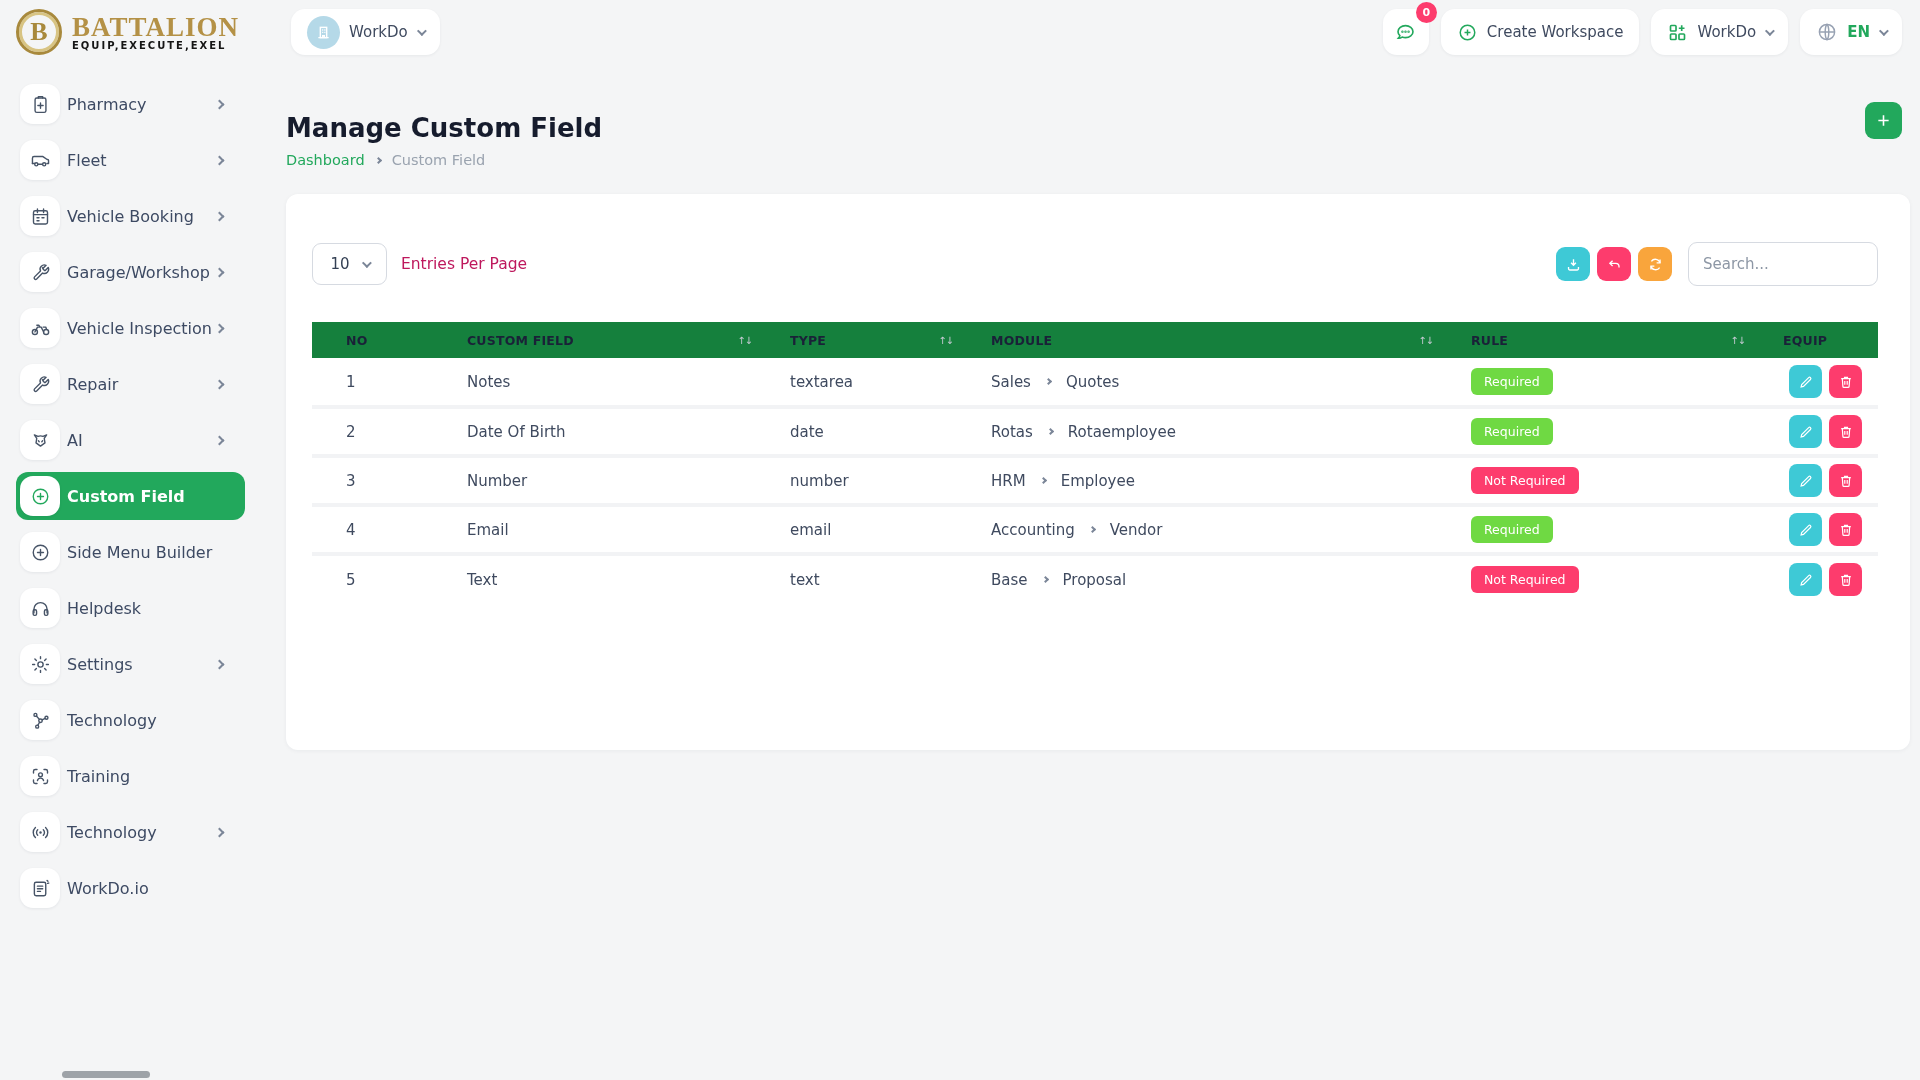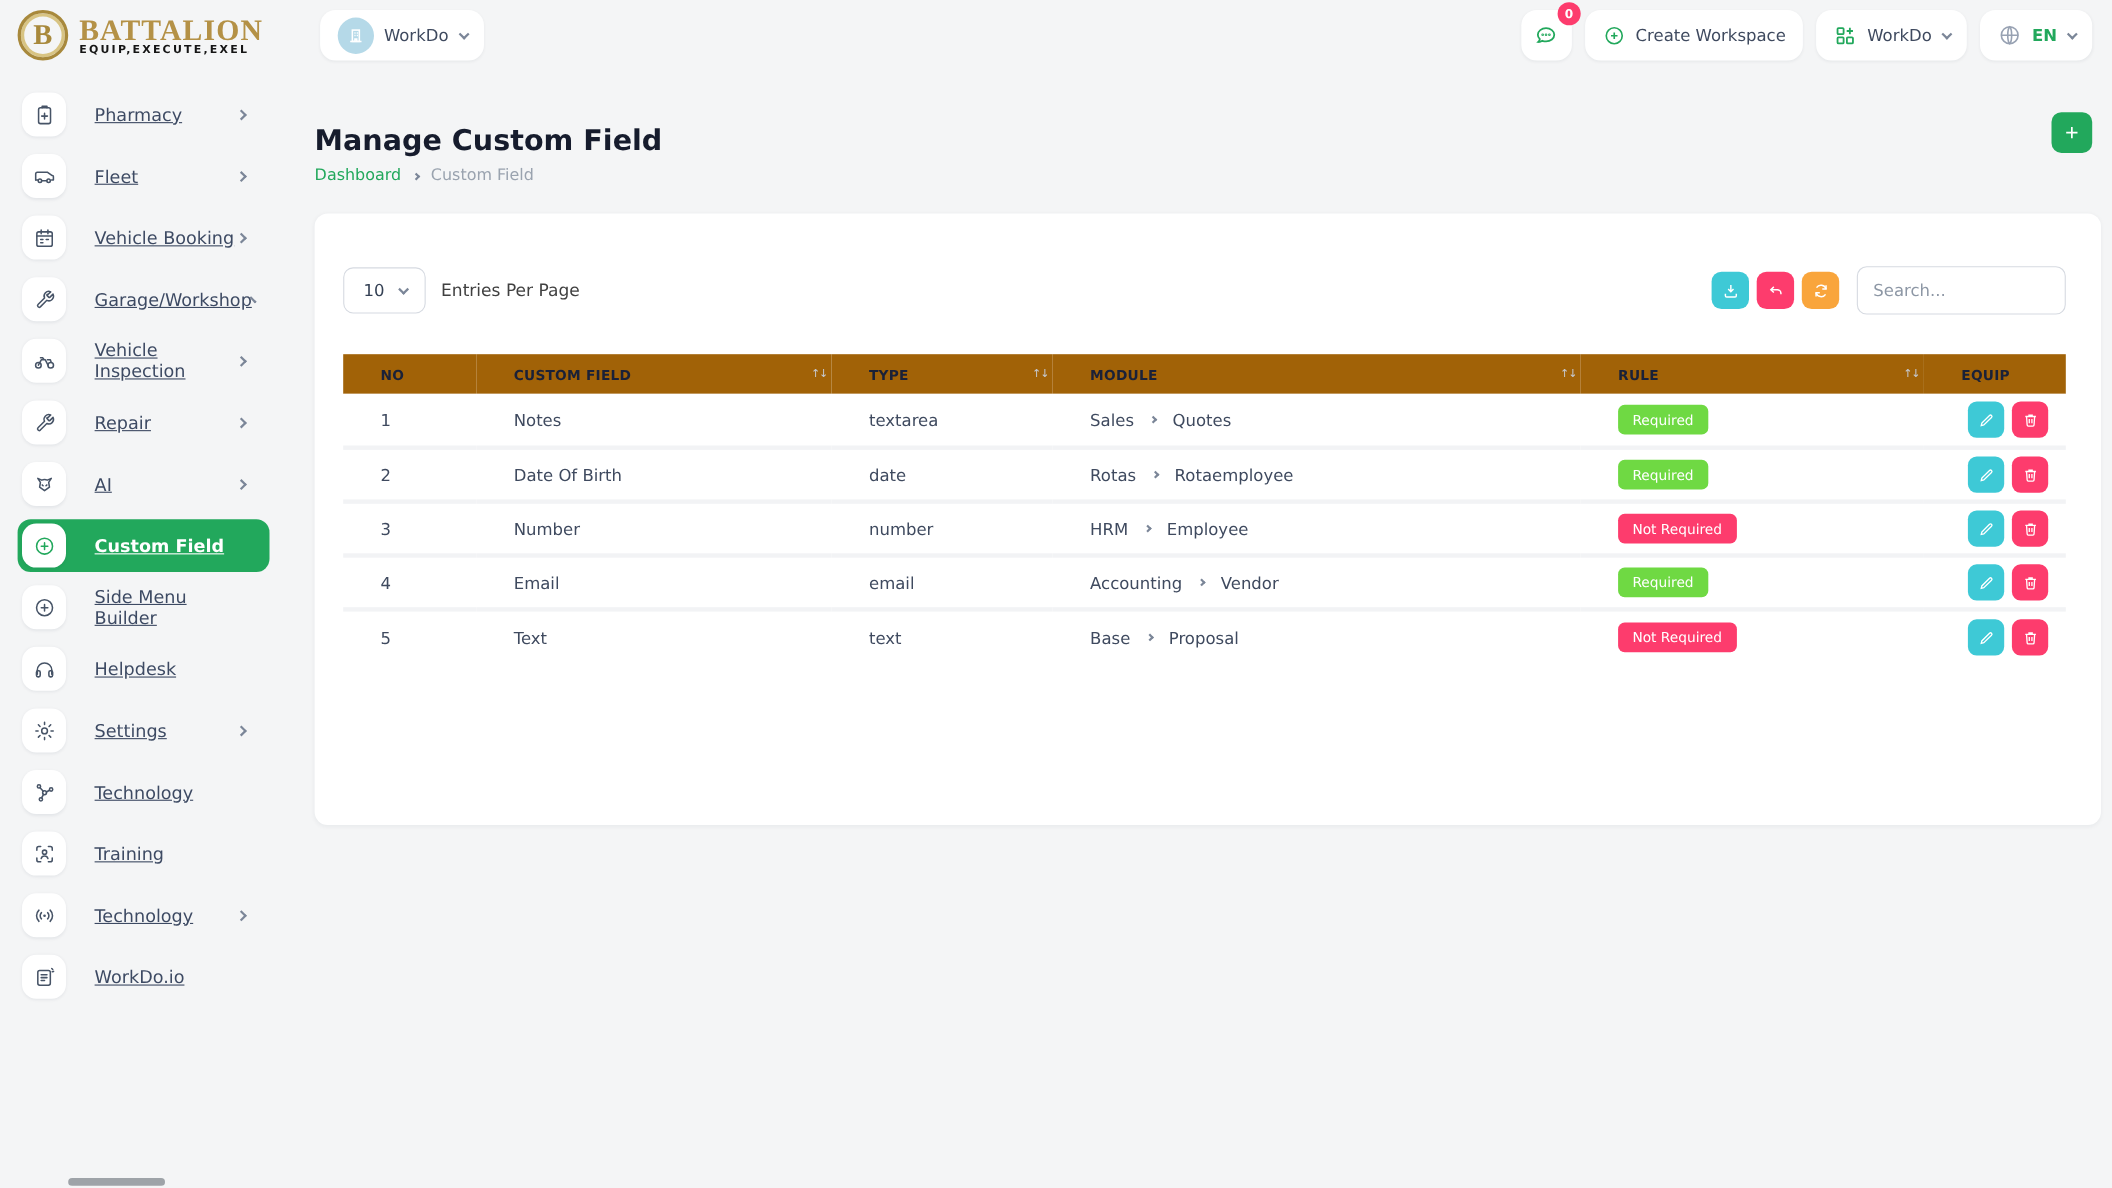--- a/index.html
+++ b/index.html
@@ -37,21 +37,21 @@
   .chev.right{transform:rotate(-45deg);}
   .chev.left{transform:rotate(135deg);}
   .lang-code{color:var(--accent); font-weight:700;}
 
   
   .layout{display:flex; height:1016px;}
   .sidebar{width:245px; flex:none; padding:16px 0 0 16px; position:relative;}
   .sb-item{display:flex; align-items:center; height:48px; margin-bottom:8px; border-radius:12px; width:229px; cursor:pointer;}
   .sb-icon{width:40px; height:40px; margin-left:4px; border-radius:13px; background:#fff; color:var(--icon);
     box-shadow:0 1px 3px rgba(20,30,50,.07); display:flex; align-items:center; justify-content:center; flex:none;}
-  .sb-label{margin-left:26px; font-size:16px; color:#3d4a63; flex:1;text-decoration:underline;}
+  .sb-label{margin-left:7px; font-size:16px; color:#3d4a63; flex:1;}
   .sb-chev{margin-right:22px;}
   .sb-item.active{background:var(--accent);}
   .sb-item.active .sb-label{color:#fff; font-weight:bold;}
   .sb-item.active .sb-icon{color:var(--accent);}
   .sb-scrollbar{position:absolute; left:62px; bottom:2px; width:88px; height:7px; border-radius:4px; background:#9ea3a8;}
 
   
   .main{flex:1; padding:0 18px 0 41px;}
   .page-head{display:flex; align-items:flex-start; margin-top:36px;}
   .page-title{font-size:26px; font-weight:600; color:var(--txt-dark);margin-top:13px;}
@@ -61,33 +61,33 @@
   .breadcrumb .bc-current{color:var(--muted);}
   .head-spacer{flex:1;}
   .add-btn{width:37px; height:37px; border-radius:9px; background:var(--accent); margin-top:2px; margin-right:8px;
     display:flex; align-items:center; justify-content:center;}
 
   .card{background:#fff; border-radius:12px; margin-top:26px; padding:48px 32px 42px 26px;
     box-shadow:0 1px 4px rgba(20,30,50,.05); min-height:556px;}
   .toolbar{display:flex; align-items:center;}
   .select{width:75px; height:42px; border:1px solid #d6dae1; border-radius:9px; background:#fff;
     display:flex; align-items:center; justify-content:center; gap:12px; font-size:15px; color:#344054;}
-  .entries-label{margin-left:14px; font-size:15.5px; color:#404040;}
+  .entries-label{margin-left:14px; font-size:15.5px; color:#be185d;}
   .toolbar-spacer{flex:1;}
   .tool-btn{width:34px; height:34px; border-radius:9px; color:#fff; display:flex; align-items:center; justify-content:center; margin-left:7px;}
   .tool-btn.download{background:var(--cyan);}
   .tool-btn.undo{background:var(--pink);}
   .tool-btn.refresh{background:var(--orange);}
   .search-input{width:190px; height:44px; margin-left:16px; border:1px solid #d6dae1; border-radius:9px;
     padding:0 14px; font-size:15px; color:#344054; outline:none;}
   .search-input::placeholder{color:#8d97a5;}
 
   table{border-collapse:collapse; width:100%; margin-top:36px; table-layout:fixed;}
   col.c1{width:121px;} col.c2{width:323px;} col.c3{width:201px;} col.c4{width:480px;} col.c5{width:312px;} col.c6{width:129px;}
-  thead th{background:#a16207; height:36px; text-align:center; font-size:12.5px; font-weight:bold; color:#1a2138;
+  thead th{background:#15803d; height:36px; text-align:center; font-size:12.5px; font-weight:bold; color:#1a2138;
     padding:0 4px 0 34px; letter-spacing:.2px;}
   thead th .th-inner{display:flex; align-items:center;}
   .sort{margin-left:auto; font-size:10px; color:#c6cbd4; letter-spacing:-1px; font-weight:normal;}
   tbody td{height:49px; border-top:4px solid #f2f3f5; padding:0 4px 0 34px; font-size:15px; color:var(--txt); background:#fff;}
   tbody tr:first-child td{border-top:none;}
   .module-cell{display:flex; align-items:center; gap:15px;}
   .module-cell .chev{width:5px; height:5px; border-color:#7b8698;}
   .badge{display:inline-block; border-radius:6px; color:#fff; font-size:12.5px; padding:6px 13px;}
   .action-cell{display:flex; align-items:center; gap:7px; padding-left:20px;}
   td.td-action{padding-left:20px;}

